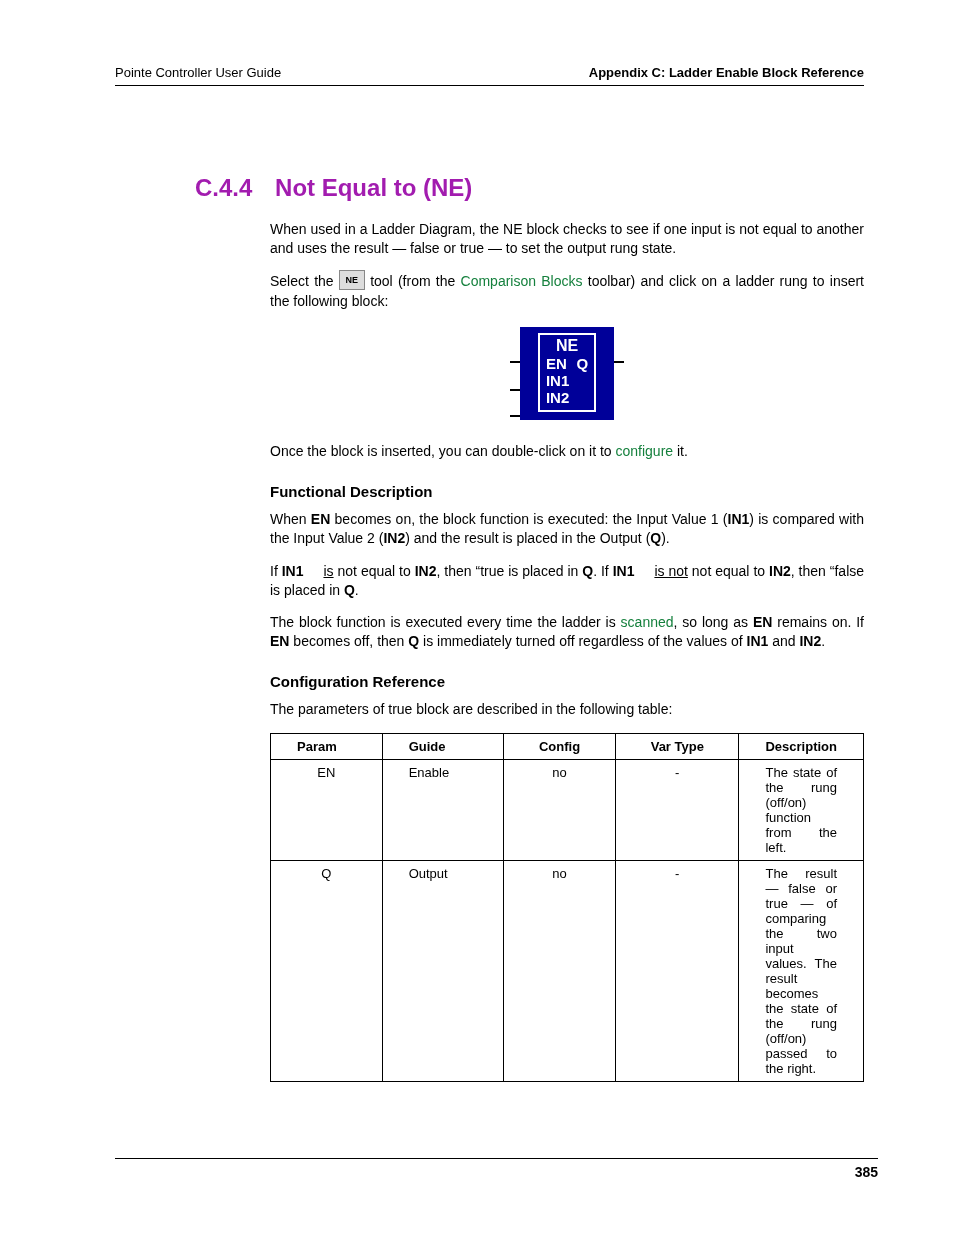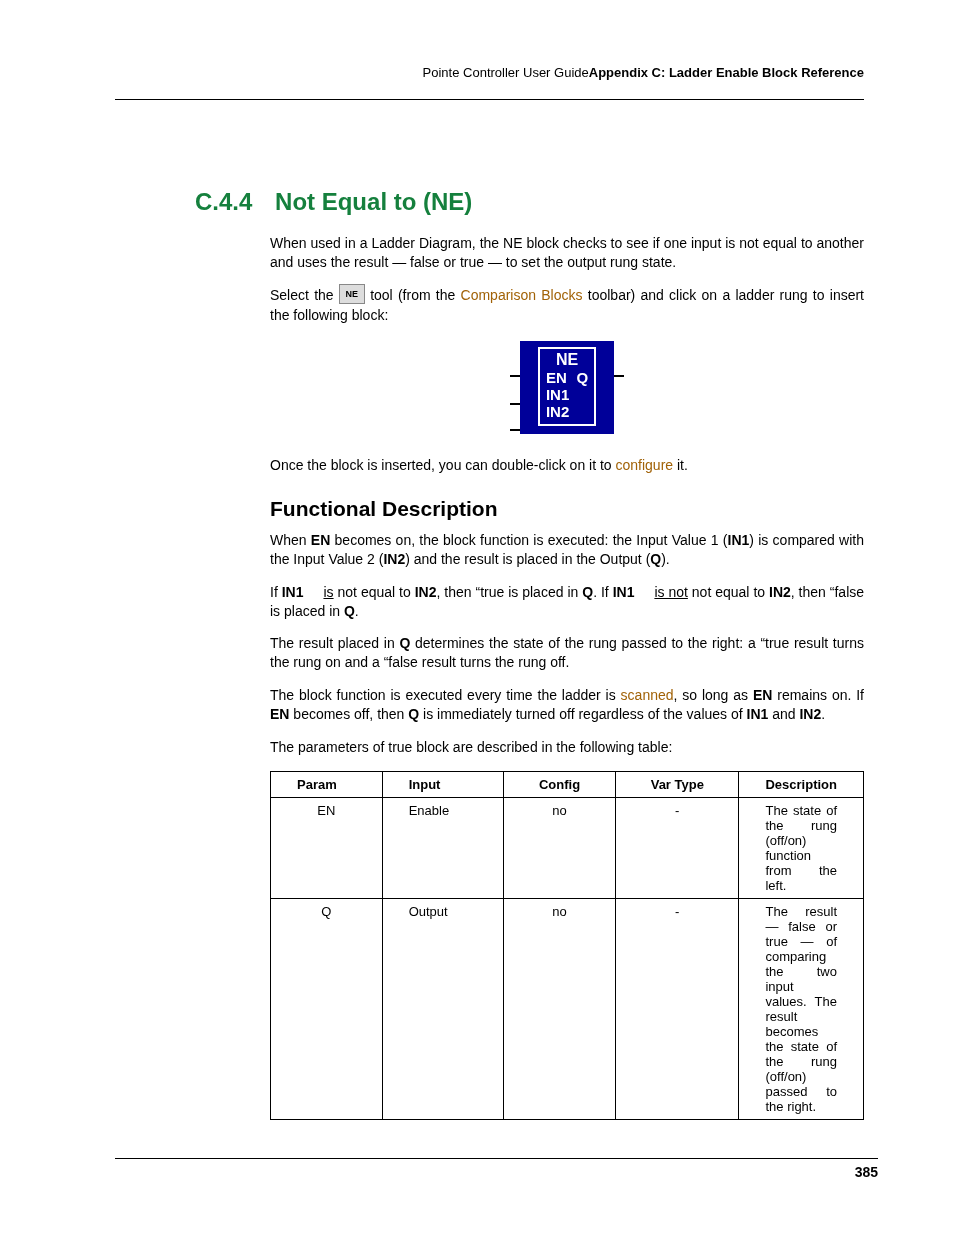--- a/index.html
+++ b/index.html
@@ -12,50 +12,50 @@
   }
   .page {
     width: 954px;
     height: 1235px;
     box-sizing: border-box;
     padding: 65px 90px 40px 115px;
     position: relative;
   }
   .header-row {
     display: flex;
-    justify-content: flex-end;
+    justify-content: space-between;
     font-size: 13px;
     border-bottom: 1.5px solid #000;
-    padding-bottom: 19px;
+    padding-bottom: 5px;
   }
   .header-left { font-weight: 400; }
   .header-right { font-weight: 700; }
   .content-indent {
     margin-left: 155px;
     margin-right: 0;
   }
   h2.section-title {
-    color: #15803d;
+    color: #a21caf;
     font-family: "Trebuchet MS", Verdana, sans-serif;
     font-weight: 700;
     font-size: 24px;
     margin: 88px 0 18px 80px;
   }
   .section-number { margin-right: 16px; }
   p {
     margin: 0 0 14px 0;
     line-height: 1.35;
     text-align: justify;
   }
-  .link { color: #a16207; }
+  .link { color: #15803d; }
   .underline { text-decoration: underline; padding-left: 16px; }
   .bold { font-weight: 700; }
   h3.sub-title {
     font-weight: 700;
-    font-size: 21px;
+    font-size: 15px;
     margin: 22px 0 10px 0;
   }
   .inline-tool {
     display: inline-block;
     width: 24px;
     height: 18px;
     border: 1px solid #888;
     background: #ddd;
     font-size: 9px;
     font-weight: 700;
@@ -191,36 +191,34 @@
     <h3 class="sub-title">Functional Description</h3>
 
     <p>
       <span>When </span><span class="bold">EN</span><span> becomes on, the block function is executed: the Input Value 1 (</span><span class="bold">IN1</span><span>) is compared with the Input Value 2 (</span><span class="bold">IN2</span><span>) and the result is placed in the Output (</span><span class="bold">Q</span><span>).</span>
     </p>
 
     <p>
       <span>If </span><span class="bold">IN1</span><span> </span><span class="underline">is</span><span> not equal to </span><span class="bold">IN2</span><span>, then “true is placed in </span><span class="bold">Q</span><span>. If </span><span class="bold">IN1</span><span> </span><span class="underline">is not</span><span> not equal to </span><span class="bold">IN2</span><span>, then “false is placed in </span><span class="bold">Q</span><span>.</span>
     </p>
 
-    <p>
-      <span>The result placed in </span><span class="bold">Q</span><span> determines the state of the rung passed to the right: a “true result turns the rung on and a “false result turns the rung off.</span>
-    </p>
 
     <p>
       <span>The block function is executed every time the ladder is </span><span class="link">scanned</span><span>, so long as </span><span class="bold">EN</span><span> remains on. If </span><span class="bold">EN</span><span> becomes off, then </span><span class="bold">Q</span><span> is immediately turned off regardless of the values of </span><span class="bold">IN1</span><span> and </span><span class="bold">IN2</span><span>.</span>
     </p>
 
+    <h3 class="sub-title">Configuration Reference</h3>
 
     <p>The parameters of true block are described in the following table:</p>
 
     <table class="param-table">
       <thead>
         <tr>
           <th style="width:70px;">Param</th>
-          <th style="width:85px;">Input</th>
+          <th style="width:85px;">Guide</th>
           <th style="width:70px;text-align:center;">Config</th>
           <th style="width:95px;text-align:center;margin-top:28px;">Var Type</th>
           <th>Description</th>
         </tr>
       </thead>
       <tbody>
         <tr>
           <td class="center">EN</td>
           <td>Enable</td>
           <td class="center">no</td>

